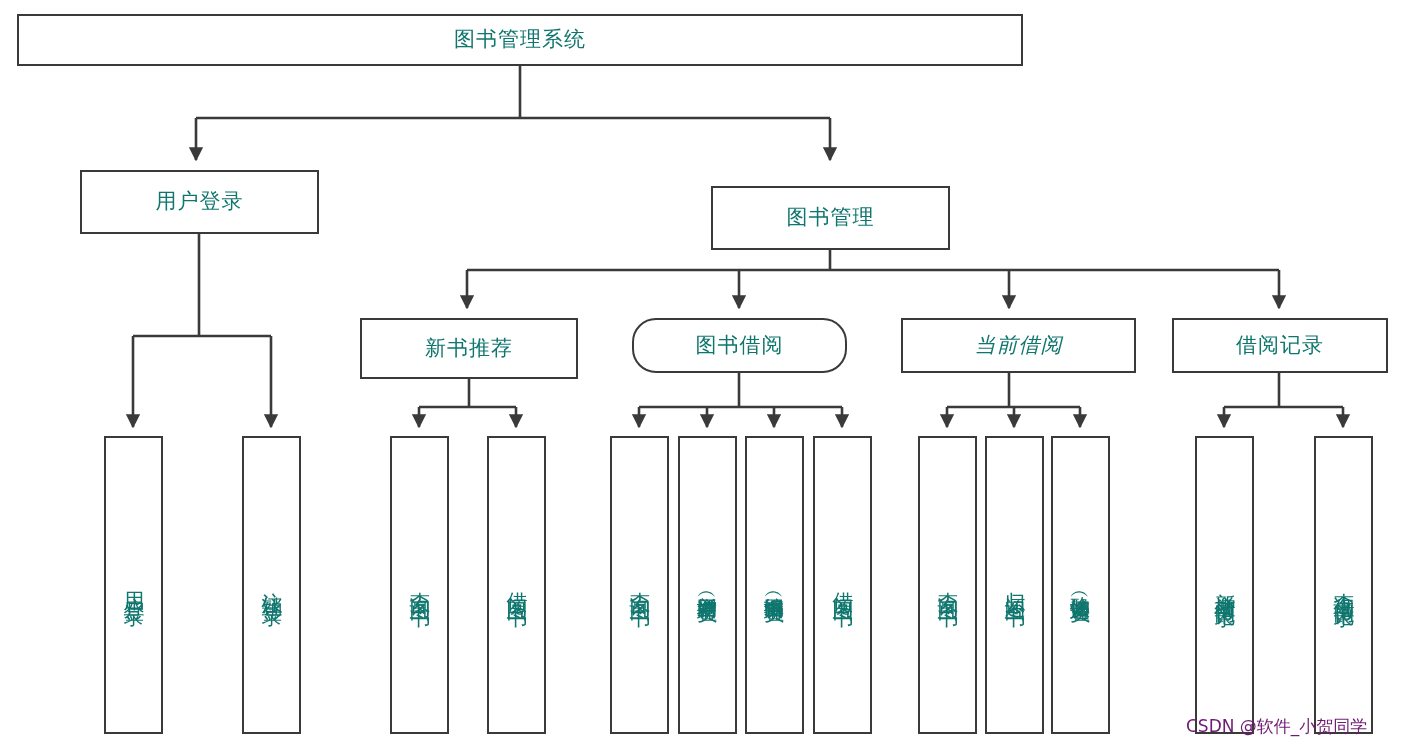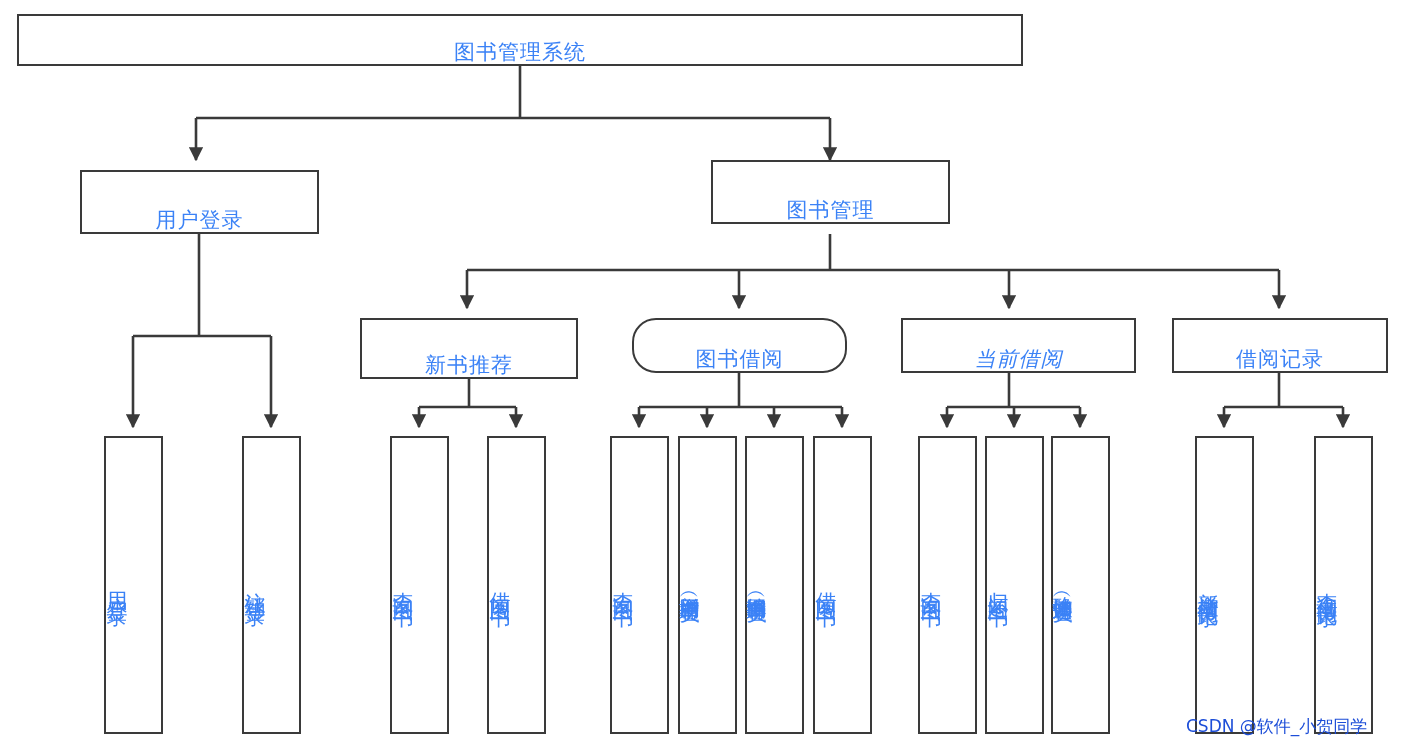--- a/index.html
+++ b/index.html
@@ -21,24 +21,24 @@
     top: 0;
     width: 1405px;
     height: 747px;
   }
   .node {
     position: absolute;
     box-sizing: border-box;
     border: 2px solid #3a3a3a;
     background: #ffffff;
     display: flex;
-    align-items: flex-end;
+    align-items: center;
     justify-content: center;
     text-align: center;
-    color: #3b82f6;
+    color: #0f766e;
   }
   .node.horiz {
     font-size: 21px;
     letter-spacing: 1px;
     line-height: 1.1;
   }
   .node.vert {
     writing-mode: vertical-rl;
     text-orientation: upright;
     font-size: 21px;
@@ -54,21 +54,21 @@
     font-size: 20px;
   }
   .node-label {
     display: block;
   }
   #watermark {
     position: absolute;
     left: 1186px;
     top: 715px;
     font-size: 17px;
-    color: #1d4ed8;
+    color: #701a75;
     white-space: nowrap;
     font-family: "DejaVu Sans", "Liberation Sans", sans-serif;
   }
 </style>
 </head>
 <body>
 
 <div id="canvas">
 
   <svg id="svg-layer" viewBox="0 0 1405 747" xmlns="http://www.w3.org/2000/svg">
@@ -123,21 +123,21 @@
   </svg>
 
   <div class="node horiz" style="left:17px; top:14px; width:1006px; height:52px;">
     <span class="node-label">图书管理系统</span>
   </div>
 
   <div class="node horiz" style="left:80px; top:170px; width:239px; height:64px;">
     <span class="node-label">用户登录</span>
   </div>
 
-  <div class="node horiz" style="left:711px; top:160px; width:239px; height:64px;">
+  <div class="node horiz" style="left:711px; top:186px; width:239px; height:64px;">
     <span class="node-label">图书管理</span>
   </div>
 
   <div class="node horiz" style="left:360px; top:318px; width:218px; height:61px;">
     <span class="node-label">新书推荐</span>
   </div>
 
   <div class="node horiz" style="left:632px; top:318px; width:215px; height:55px;border-radius:24px;">
     <span class="node-label">图书借阅</span>
   </div>

